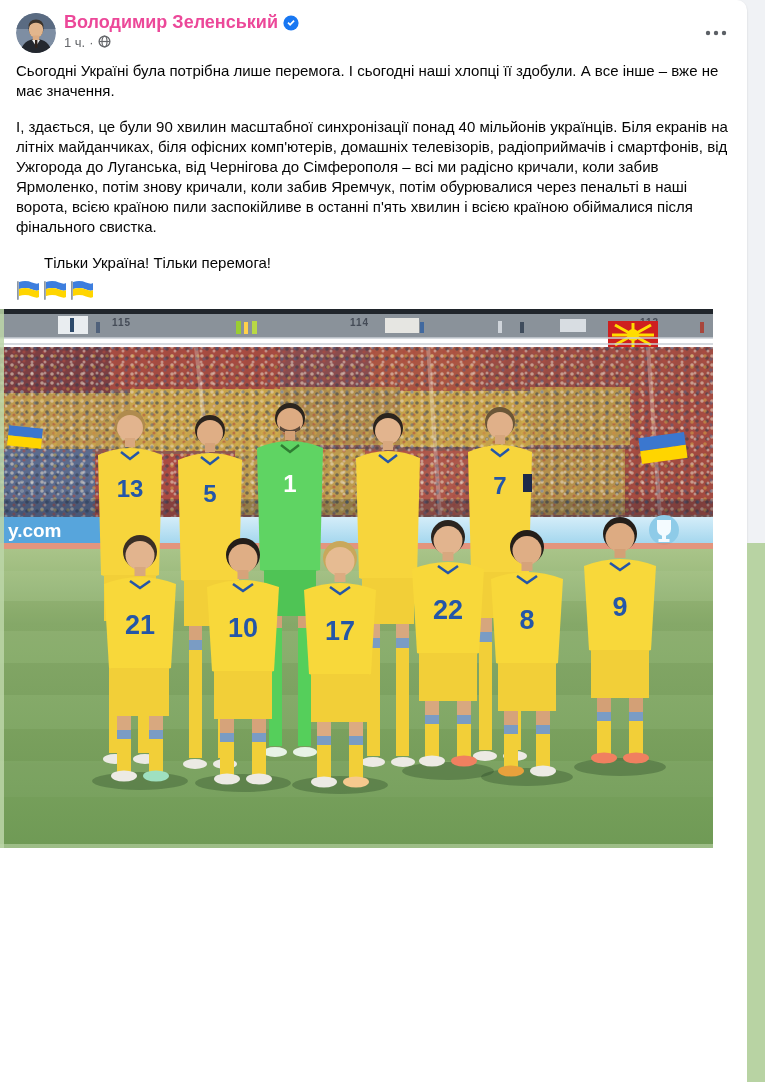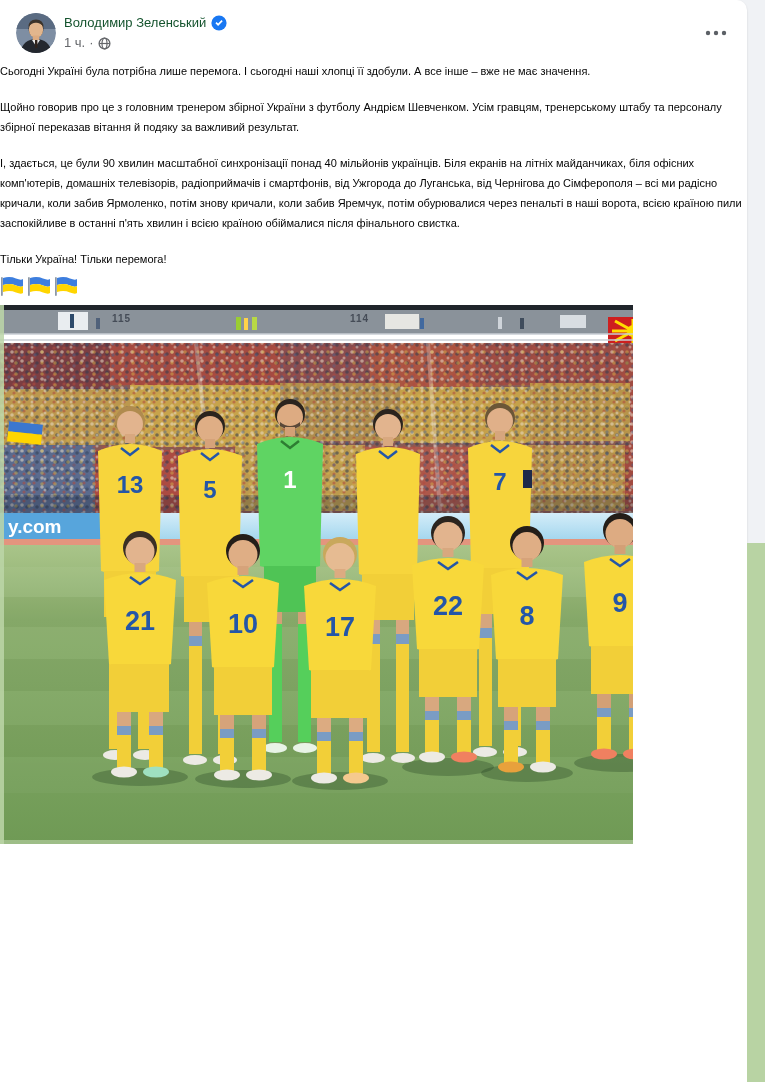--- a/index.html
+++ b/index.html
@@ -6,31 +6,31 @@
   body{background:#f0f2f5;font-family:"Liberation Sans","DejaVu Sans",sans-serif;}
   .page{position:relative;width:765px;height:1082px;overflow:hidden;background:#f0f2f5;}
   .card{position:absolute;left:0;top:0;width:747px;height:1082px;background:#ffffff;
         border-radius:0 10px 0 0;box-shadow:0 1px 2px rgba(0,0,0,.15);overflow:hidden;}
   .gutter-green{position:absolute;right:0;top:543px;width:18px;height:539px;background:#b8d3a3;}
   
   .header{display:flex;align-items:flex-start;padding:13px 16px 8px 16px;}
   .avatar{width:40px;height:40px;border-radius:50%;overflow:hidden;flex:0 0 40px;cursor:pointer;}
   .hmid{margin-left:8px;flex:1;min-width:0;}
   .name-row{display:flex;align-items:center;gap:5px;}
-  .author-name{font-weight:normal;font-size:13px;color:#14532d;cursor:pointer;line-height:19px;}
-  .sub-row{display:flex;align-items:center;gap:4px;margin-top:3px;font-size:13px;color:#65676b;line-height:16px;}
+  .author-name{font-weight:bold;font-size:18px;color:#ec4899;cursor:pointer;line-height:19px;}
+  .sub-row{display:flex;align-items:flex-start;gap:4px;margin-top:3px;font-size:13px;color:#65676b;line-height:16px;}
   .menu-btn{padding:6px 4px;cursor:pointer;margin-top:4px;}
   
-  .post-text{padding:0 0;font-size:11px;line-height:20px;color:#050505;}
+  .post-text{padding:0 16px;font-size:15px;line-height:20px;color:#050505;}
   .post-text p{margin:0 0 16px 0;}
-  .post-text p:last-of-type{margin-bottom:6px;}
+  .post-text p:last-of-type{margin-bottom:6px;margin-left:28px;}
   .flags-row{display:flex;gap:3px;align-items:center;height:22px;margin:0 0 8px 0;}
   .flag{display:inline-block;}
   
-  .photo-wrap{width:633px;height:539px;overflow:hidden;position:relative;cursor:pointer;}
+  .photo-wrap{width:713px;height:539px;overflow:hidden;position:relative;cursor:pointer;}
   .photo-wrap svg{display:block;}
   svg text{font-family:"Liberation Sans","DejaVu Sans",sans-serif;}
 </style>
 </head>
 <body>
 
 <div class="page">
   <div class="card">
 
     <div class="header">
@@ -69,21 +69,20 @@
         <svg width="22" height="8" viewBox="0 0 22 8">
           <circle cx="3" cy="4" r="2.2" fill="#5c6066"></circle>
           <circle cx="11" cy="4" r="2.2" fill="#5c6066"></circle>
           <circle cx="19" cy="4" r="2.2" fill="#5c6066"></circle>
         </svg>
       </div>
     </div>
 
     <div class="post-text">
       <p>Сьогодні Україні була потрібна лише перемога. І сьогодні наші хлопці її здобули. А все інше – вже не має значення.</p>
-      <p>Щойно говорив про це з головним тренером збірної України з футболу Андрієм Шевченком. Усім гравцям, тренерському штабу та персоналу збірної переказав вітання й подяку за важливий результат.</p>
       <p>І, здається, це були 90 хвилин масштабної синхронізації понад 40 мільйонів українців. Біля екранів на літніх майданчиках, біля офісних комп'ютерів, домашніх телевізорів, радіоприймачів і смартфонів, від Ужгорода до Луганська, від Чернігова до Сімферополя – всі ми радісно кричали, коли забив Ярмоленко, потім знову кричали, коли забив Яремчук, потім обурювалися через пенальті в наші ворота, всією країною пили заспокійливе в останні п'ять хвилин і всією країною обіймалися після фінального свистка.</p>
       <p>Тільки Україна! Тільки перемога!</p>
       <div class="flags-row">
         <svg class="flag" width="24" height="19" viewBox="0 0 24 19">
           <rect x="1" y="0" width="1.8" height="19" rx="0.9" fill="#8d98a5"></rect>
           <path d="M3,1 Q10,-1 16,1.5 Q21,3.5 23,2 L23,9 Q21,10.5 16,8.5 Q10,6 3,8 Z" fill="#3d7ede"></path>
           <path d="M3,8 Q10,6 16,8.5 Q21,10.5 23,9 L23,16 Q21,17.5 16,15.5 Q10,13 3,15 Z" fill="#ffd500"></path>
         </svg>
         <svg class="flag" width="24" height="19" viewBox="0 0 24 19">
           <rect x="1" y="0" width="1.8" height="19" rx="0.9" fill="#8d98a5"></rect>

